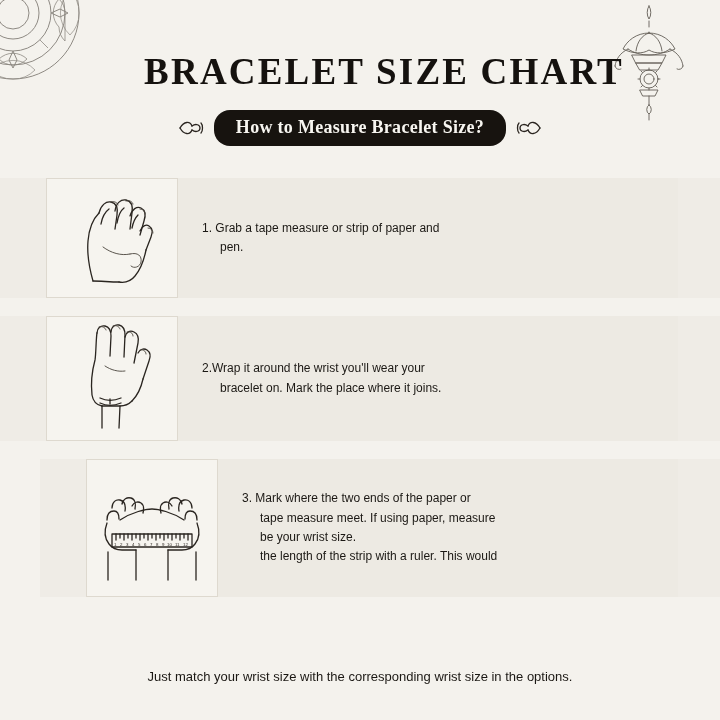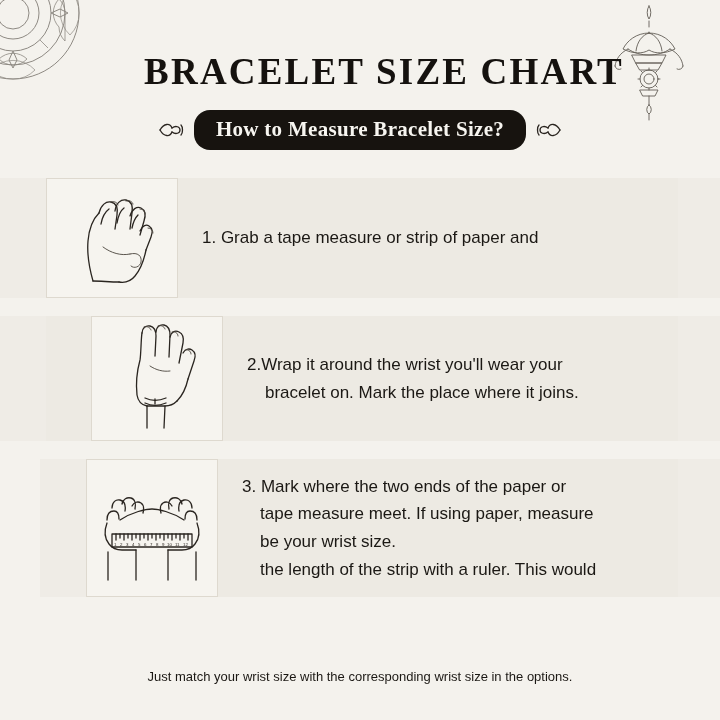--- a/index.html
+++ b/index.html
@@ -65,21 +65,21 @@
     justify-content: center;
     gap: 10px;
   }
   .pill {
     background: #17130f;
     color: #f7f5f0;
     border-radius: 16px;
     padding: 7px 22px 8px 22px;
     font-family: "Liberation Serif", serif;
     font-weight: bold;
-    font-size: 21px;
+    font-size: 18px;
     letter-spacing: 0.3px;
     white-space: nowrap;
   }
   .flourish {
     width: 26px;
     height: 22px;
     flex: 0 0 auto;
   }
 
   
@@ -118,30 +118,30 @@
     align-items: center;
     justify-content: center;
     flex: 0 0 auto;
   }
   .thumb svg { display: block; }
   .step-text {
     position: relative;
     z-index: 2;
     margin-left: 24px;
     margin-right: 46px;
-    font-size: 17px;
+    font-size: 12px;
     line-height: 1.62;
     color: #1b1814;
     font-family: "Liberation Sans", sans-serif;
   }
   .step-text .indent { padding-left: 18px; display: block; }
 
   #step1 { min-height: 120px; }
   #step1 .thumb { height: 120px; }
-  #step2 { min-height: 125px; padding-left: 45px; }
+  #step2 { min-height: 125px; }
   #step2 .thumb { height: 125px; }
   #step3 { min-height: 138px; margin-left: 40px; }
   #step3 .thumb { height: 138px; }
 
   .footer {
     position: absolute;
     bottom: 36px;
     left: 0;
     width: 720px;
     text-align: center;
@@ -262,20 +262,21 @@
             <path d="M73 16 c3 -1 6 0 7 3"></path>
             <path d="M87 24 c3 0 5 2 5 5"></path>
             <path d="M95 43 c3 0 5 2 5 5"></path>
             <path d="M50 62 c8 6 18 9 27 7"></path>
             <path d="M77 69 c8 -2 12 2 11 8 c-1 5 -7 7 -10 4"></path>
           </g>
         </svg>
       </div>
       <div class="step-text">
         <span>1. Grab a tape measure or strip of paper and</span>
+        <span class="indent">pen.</span>
       </div>
     </div>
 
     <div class="step" id="step2">
       <div class="band"></div>
       <div class="thumb">
         <svg width="118" height="112" viewBox="0 0 118 112">
           <g class="ink">
             <path d="M44 10 c0 -5 4 -8 8 -7 c4 1 6 5 6 10 l-1 20"></path>
             <path d="M58 9 c0 -5 4 -8 8 -7 c4 1 6 5 6 10 l-1 22"></path>

